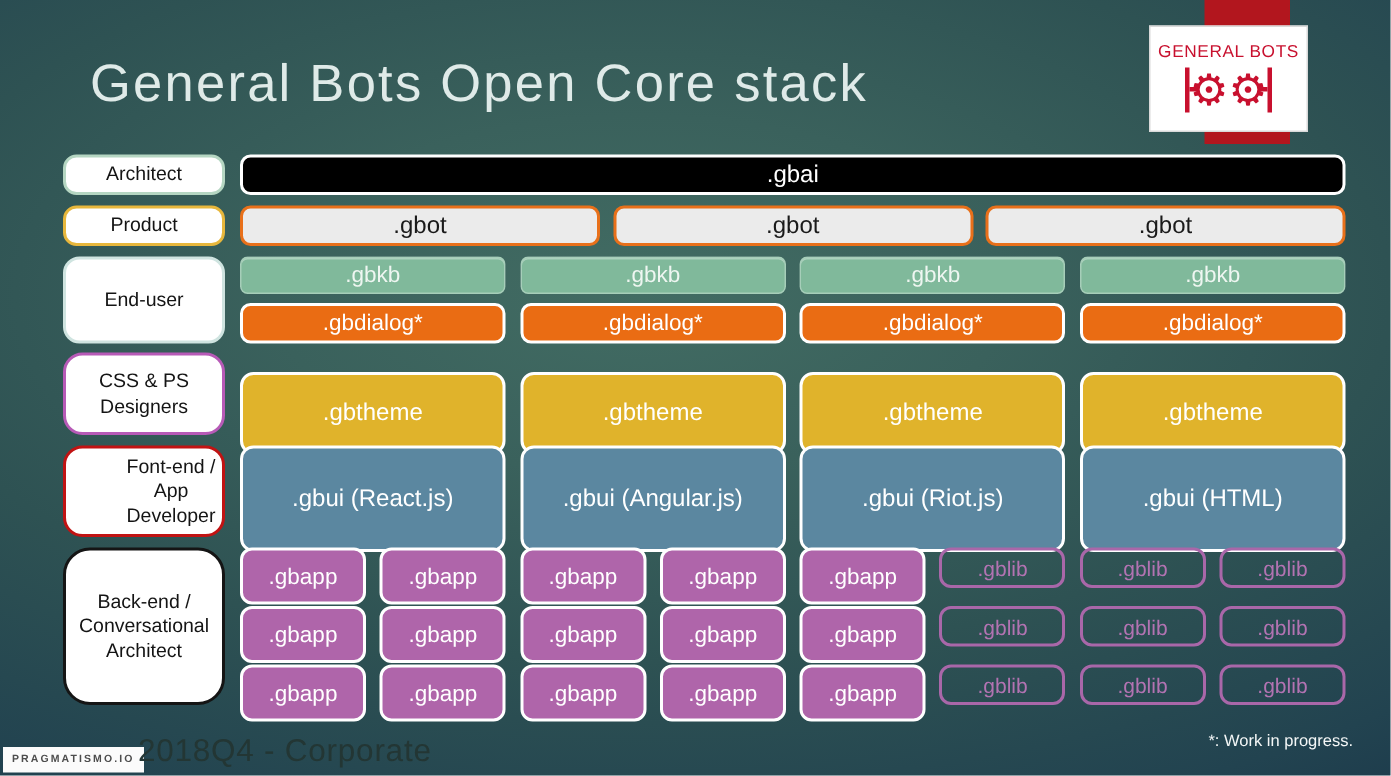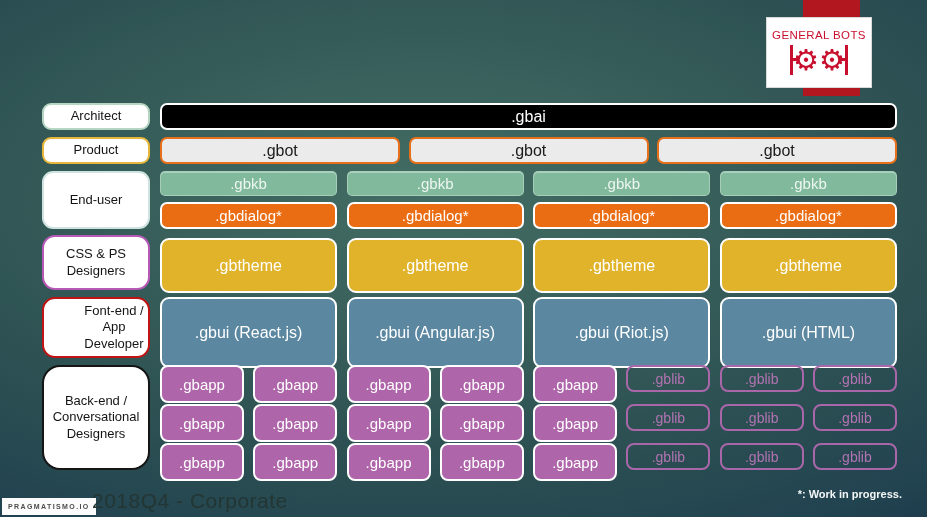--- a/index.html
+++ b/index.html
@@ -48,60 +48,61 @@
     white-space:nowrap;
   }
   .row-gbai{top:103px; height:27px;}
   .gbai{width:737px; height:27px; background:#000000; border:2px solid #ffffff; border-radius:7px; color:#ffffff; font-size:16px;}
   .row-gbot{top:137px; height:27px;}
   .gbot{width:240px; height:27px; background:#ebebeb; border:2px solid #e8701a; border-radius:7px; color:#1a1a1a; font-size:16px;}
   .row-gbkb{top:171px; height:25px;}
   .gbkb{width:177px; height:25px; background:#80b99b; border:1px solid rgba(255,255,255,0.30); border-radius:5px; color:#eef6f1; font-size:15px; box-shadow:inset 0 1px 0 rgba(255,255,255,0.35);}
   .row-gbdialog{top:202px; height:27px;}
   .gbdialog{width:177px; height:27px; background:#ea6c13; border:2px solid #ffffff; border-radius:7px; color:#ffffff; font-size:15px;}
-  .row-gbtheme{top:238px; height:39px;}
+  .row-gbtheme{top:248px; height:39px;}
   .gbtheme{width:177px; height:55px; background:#e0b32b; border:2px solid #ffffff; border-radius:9px; color:#ffffff; font-size:16px;}
   .row-gbui{top:297px; height:61px;}
   .gbui{width:177px; height:71px; background:#5b87a0; border:2px solid #ffffff; border-radius:9px; color:#ffffff; font-size:16px;}
   .row-backend{height:27px;}
   .row-backend.r0{top:365px;} .row-backend.r1{top:404px;} .row-backend.r2{top:443px;}
   .gbapp{width:84px; height:38px; background:#af65aa; border:2px solid #ffffff; border-radius:8px; color:#ffffff; font-size:15px;}
   .gblib{width:84px; height:27px; background:transparent; border:2px solid #a967a9; border-radius:8px; color:#b273b2; font-size:14px;}
   
   .watermark{
     position:absolute; left:2px; top:498px; height:17px; padding:0 6px;
     background:#fbfbfb; color:#4d4d4d; font-size:7px; font-weight:bold; letter-spacing:1.4px;
     display:flex; align-items:center;
   }
   .edition{position:absolute; left:92px; top:489px; font-size:21px; letter-spacing:0.5px; color:#233634;}
-  .note{position:absolute; right:25px; top:488px; font-size:11px; font-weight:bold; color:#f4f7f7;text-align:center;}
+  .note{position:absolute; right:25px; top:488px; font-size:11px; font-weight:normal; color:#f4f7f7;text-align:center;}
 </style>
 </head>
 <body>
 
 <div class="slide">
 
+  <div class="title">General Bots Open Core stack</div>
 
   <div class="logo-ribbon"></div>
   <div class="logo-card">
     <div class="logo-text">GENERAL BOTS</div>
     <div class="logo-gears">
       <span class="gear-bar left"></span>
       <span class="gear-glyph">⚙</span>
       <span class="gear-glyph">⚙</span>
       <span class="gear-bar right"></span>
     </div>
   </div>
 
   <div class="role role-architect">Architect</div>
   <div class="role role-product">Product</div>
   <div class="role role-enduser">End-user</div>
   <div class="role role-css">CSS &amp; PS Designers</div>
   <div class="role role-front">Font-end / App Developer</div>
-  <div class="role role-back">Back-end / Conversational Designers</div>
+  <div class="role role-back">Back-end / Conversational Architect</div>
 
   <div class="row row-gbai">
     <div class="box gbai">.gbai</div>
   </div>
 
   <div class="row row-gbot">
     <div class="box gbot">.gbot</div>
     <div class="box gbot">.gbot</div>
     <div class="box gbot">.gbot</div>
   </div>

